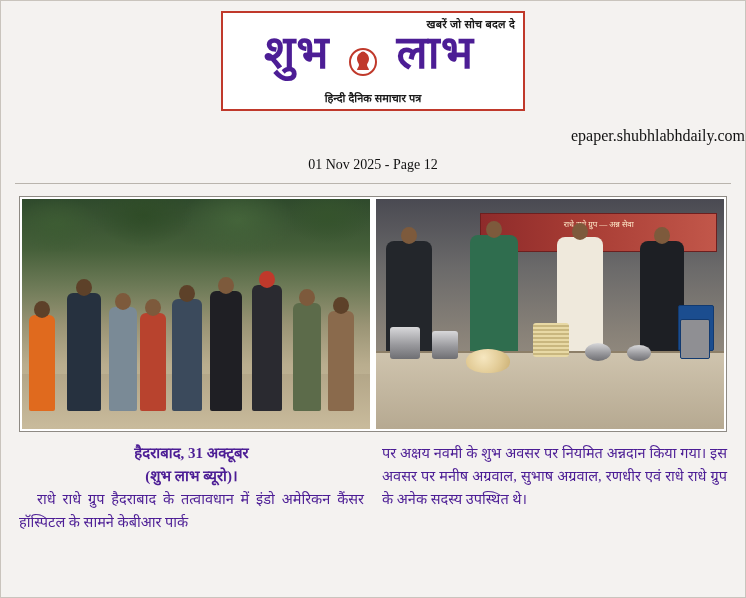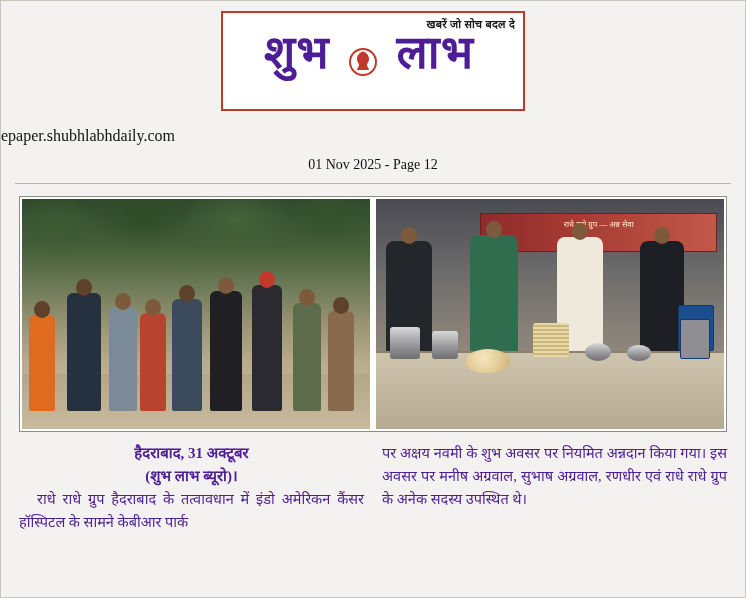--- a/index.html
+++ b/index.html
@@ -71,21 +71,21 @@
     bottom: 4px;
     left: 0;
     right: 0;
     font-size: 11px;
     color: #1a1a1a;
     font-weight: bold;
   }
 
   
   .siteline {
-    text-align: left;
+    text-align: right;
     margin-top: 12px;
     font-size: 16px;
     color: #111;
     font-family: "Liberation Serif", serif;
   }
   .dateline {
     text-align: center;
     margin-top: 12px;
     font-size: 14px;
     color: #111;
@@ -254,20 +254,21 @@
         <span>शुभ</span>
         <span class="logo-symbol">
           <svg viewBox="0 0 34 34" width="34" height="34" aria-hidden="true">
             <circle cx="17" cy="17" r="13" fill="none" stroke="#c0392b" stroke-width="2"></circle>
             <path d="M11 14c0-4 3-7 6-7s6 3 6 7c0 3-2 4-2 6 0 2 2 3 2 5H11c0-2 2-3 2-5 0-2-2-3-2-6z" fill="#c0392b"></path>
             <circle cx="17" cy="9" r="2.4" fill="#c0392b"></circle>
           </svg>
         </span>
         <span>लाभ</span>
       </div>
+      <div class="logo-tag-bottom">हिन्दी दैनिक समाचार पत्र</div>
     </div>
   </div>
 
   <div class="siteline">epaper.shubhlabhdaily.com</div>
   <div class="dateline">01 Nov 2025 - Page 12</div>
 
   <div class="rule"></div>
 
 
   <div class="photos">

